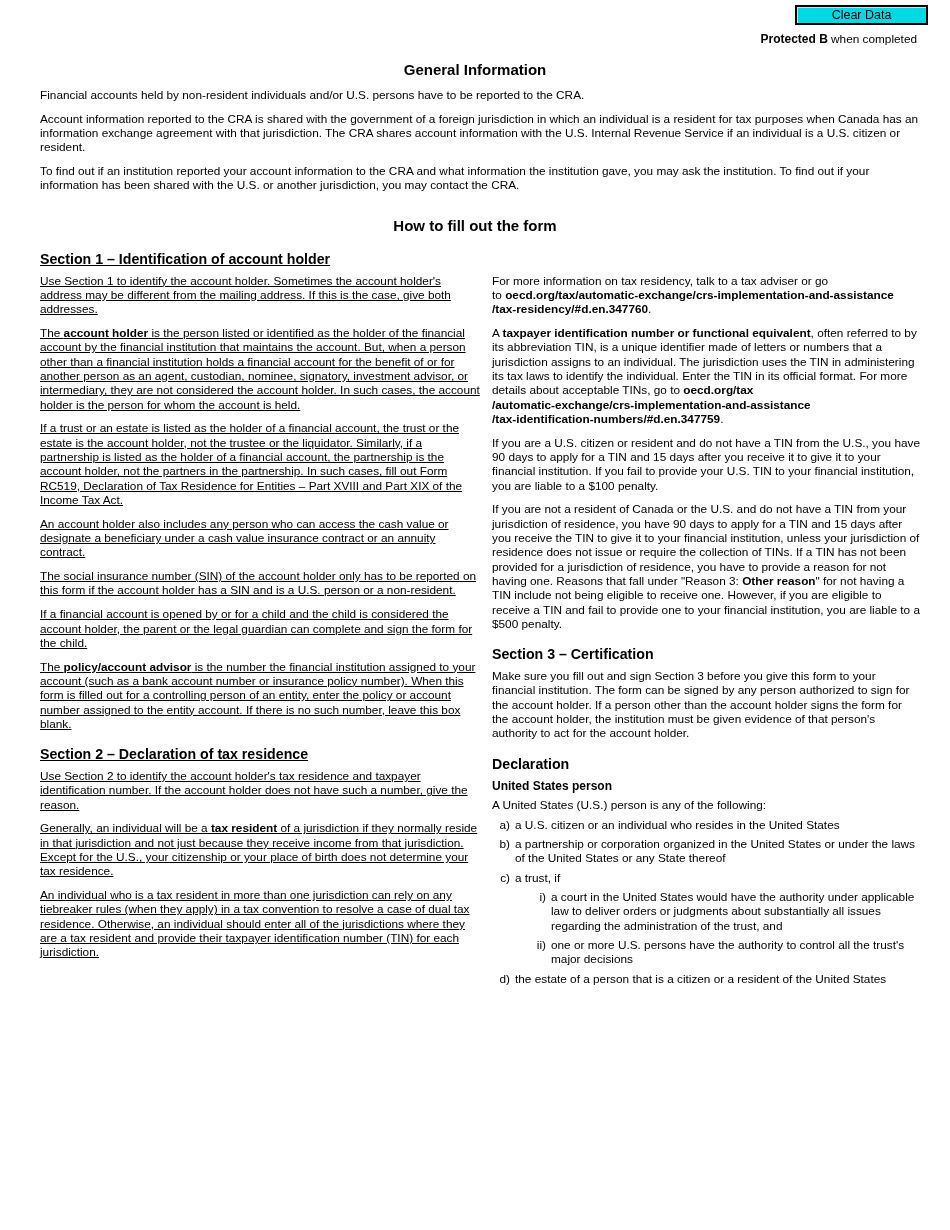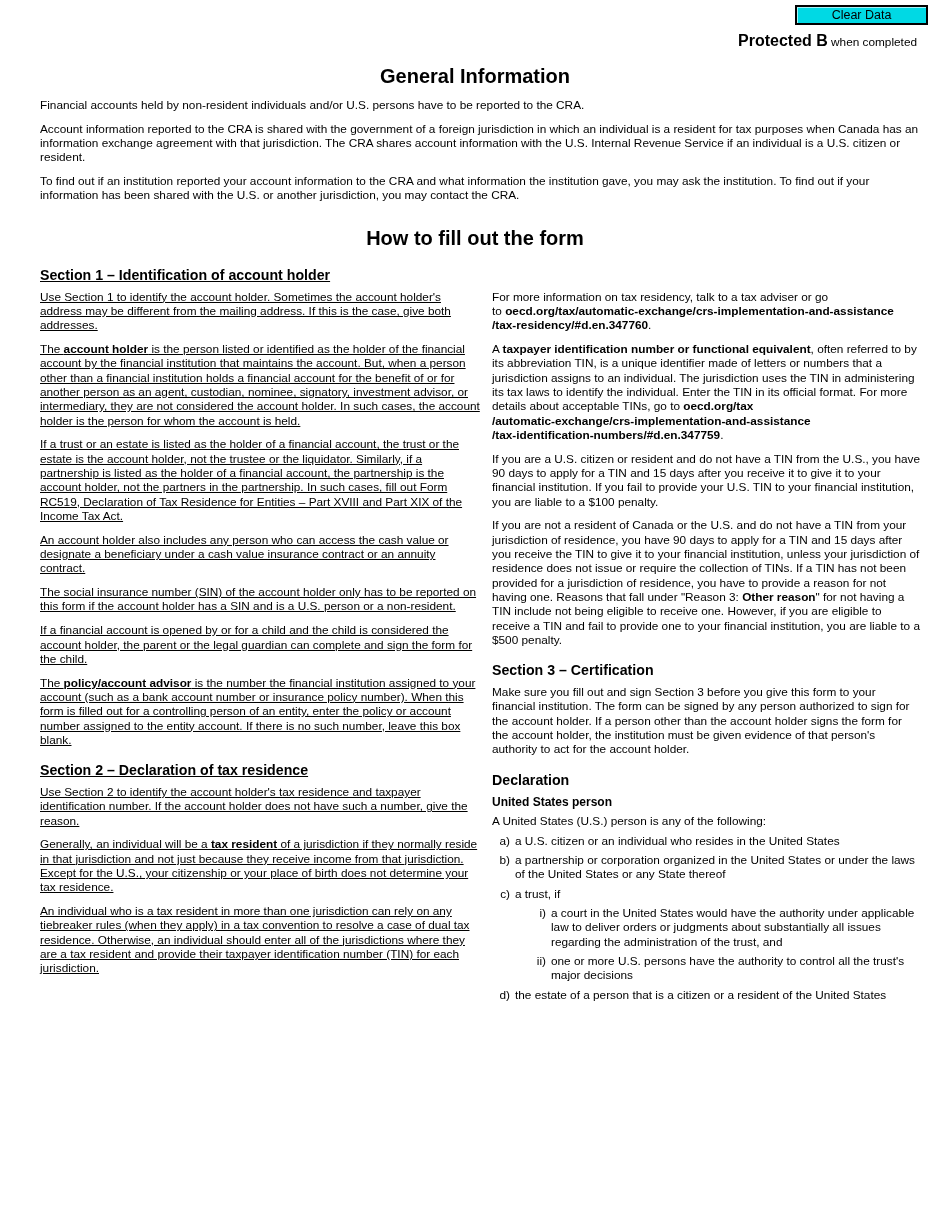--- a/index.html
+++ b/index.html
@@ -21,22 +21,22 @@
     border: 2px solid #000;
     box-shadow: inset 1px 1px 0 rgba(255,255,255,0.65);
     font-family: "Liberation Sans", sans-serif;
     font-size: 12.5px;
     color: #000;
     padding: 0;
     cursor: pointer;
     line-height: 15px;
   }
   .protected { text-align: right; padding-right: 33px; margin-top: 7px; font-size: 11.8px; }
-  .protected .b { font-size: 16px; }
-  h1 { text-align: center; font-size: 20px; margin: 15px 0 10px; font-weight: bold; }
+  .protected .b { font-size: 12px; }
+  h1 { text-align: center; font-size: 15px; margin: 15px 0 10px; font-weight: bold; }
   h1.howto { margin: 24px 0 16px; }
   .intro { padding: 0 30px 0 40px; }
   p { margin: 0 0 9.5px; font-size: 11.8px; line-height: 14.3px; }
   .columns { display: flex; gap: 12px; padding: 0 30px 0 40px; }
   .col-left { flex: none; width: 440px; text-decoration: underline; }
   .col-right { flex: 1; padding-top: 24px; min-width: 0; }
   h2 { font-size: 14.2px; line-height: 18px; margin: 0 0 6px; font-weight: bold; }
   h2.mt { margin-top: 14px; }
   h3 { font-size: 12px; margin: 0 0 5px; font-weight: bold; }
   .b { font-weight: bold; }

